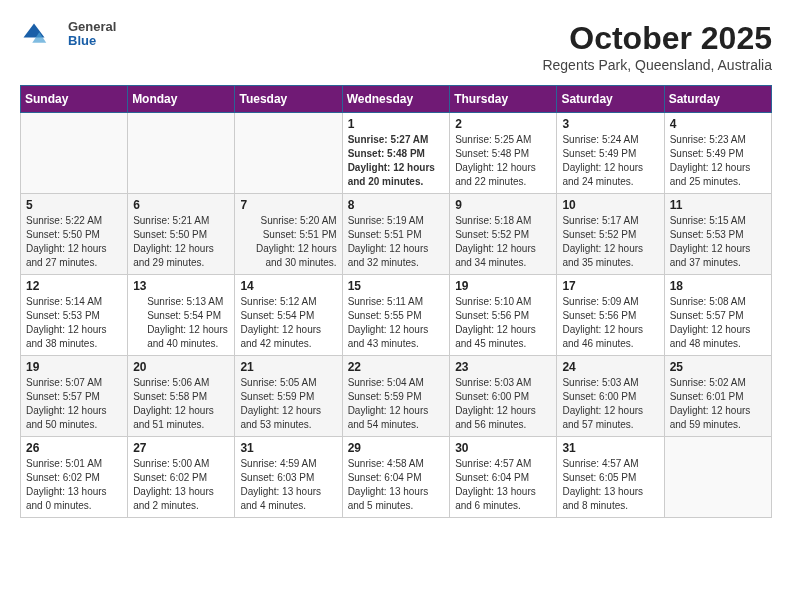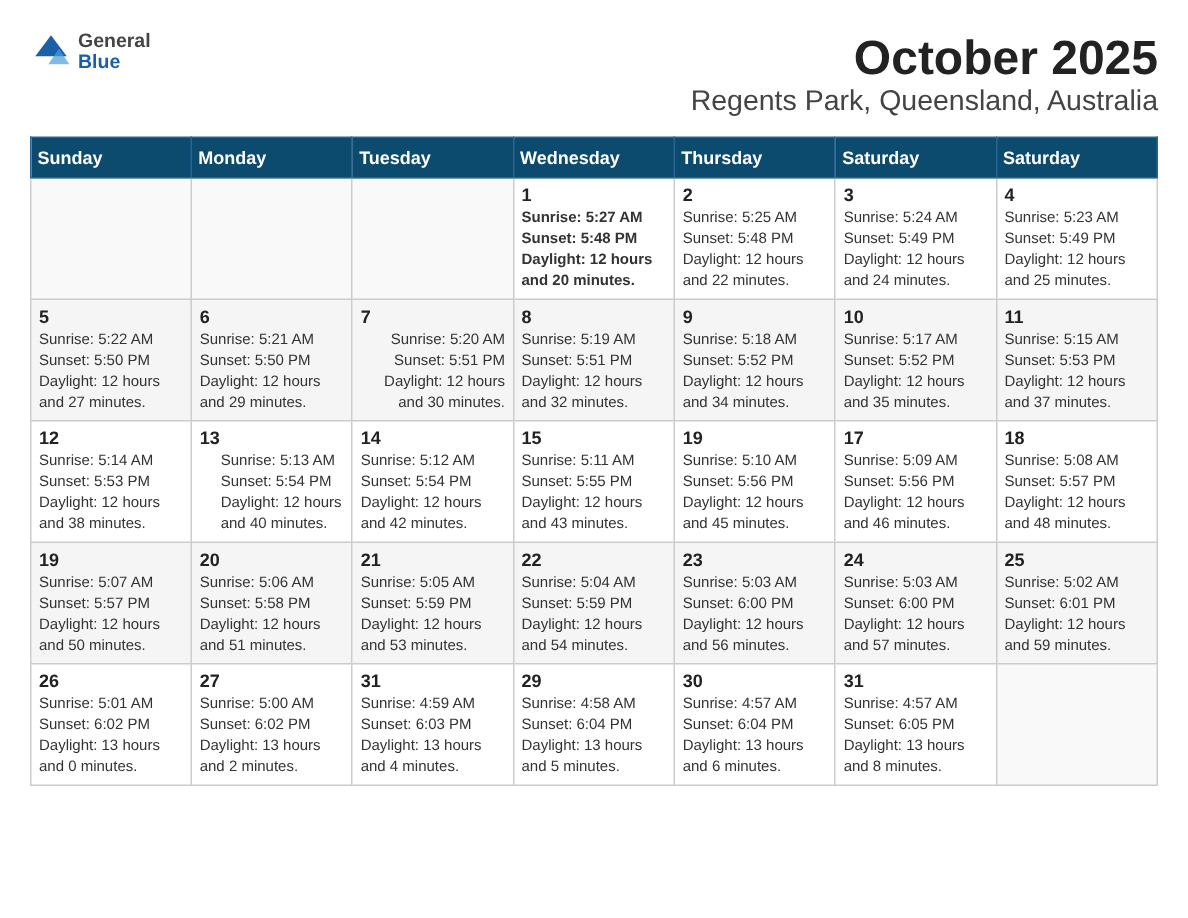--- a/index.html
+++ b/index.html
@@ -12,21 +12,21 @@
     }
     .header {
       display: flex;
       justify-content: space-between;
       align-items: flex-start;
       margin-bottom: 12px;
     }
     .logo {
       display: flex;
       align-items: center;
-      gap: 4px;
+      gap: 20px;
     }
     .logo-text {
       display: flex;
       flex-direction: column;
       font-size: 13px;
       font-weight: bold;
       line-height: 1.1;
     }
     .logo-general { color: #444; }
     .logo-blue { color: #1a5fa8; }
@@ -36,31 +36,31 @@
     }
     .title-block {
       text-align: right;
     }
     .title-block h1 {
       font-size: 32px;
       font-weight: bold;
       color: #222;
     }
     .title-block h2 {
-      font-size: 19px;
+      font-size: 14px;
       font-weight: normal;
       color: #444;
     }
     .calendar {
       width: 100%;
       border-collapse: collapse;
       border: 1px solid #ccc;
     }
     .calendar th {
-      background: #0c4a6e;
+      background: #701a75;
       color: #fff;
       font-size: 12px;
       font-weight: bold;
       padding: 6px 4px;
       text-align: left;
       border: 1px solid #2a6496;
     }
     .calendar td {
       vertical-align: top;
       border: 1px solid #ccc;

